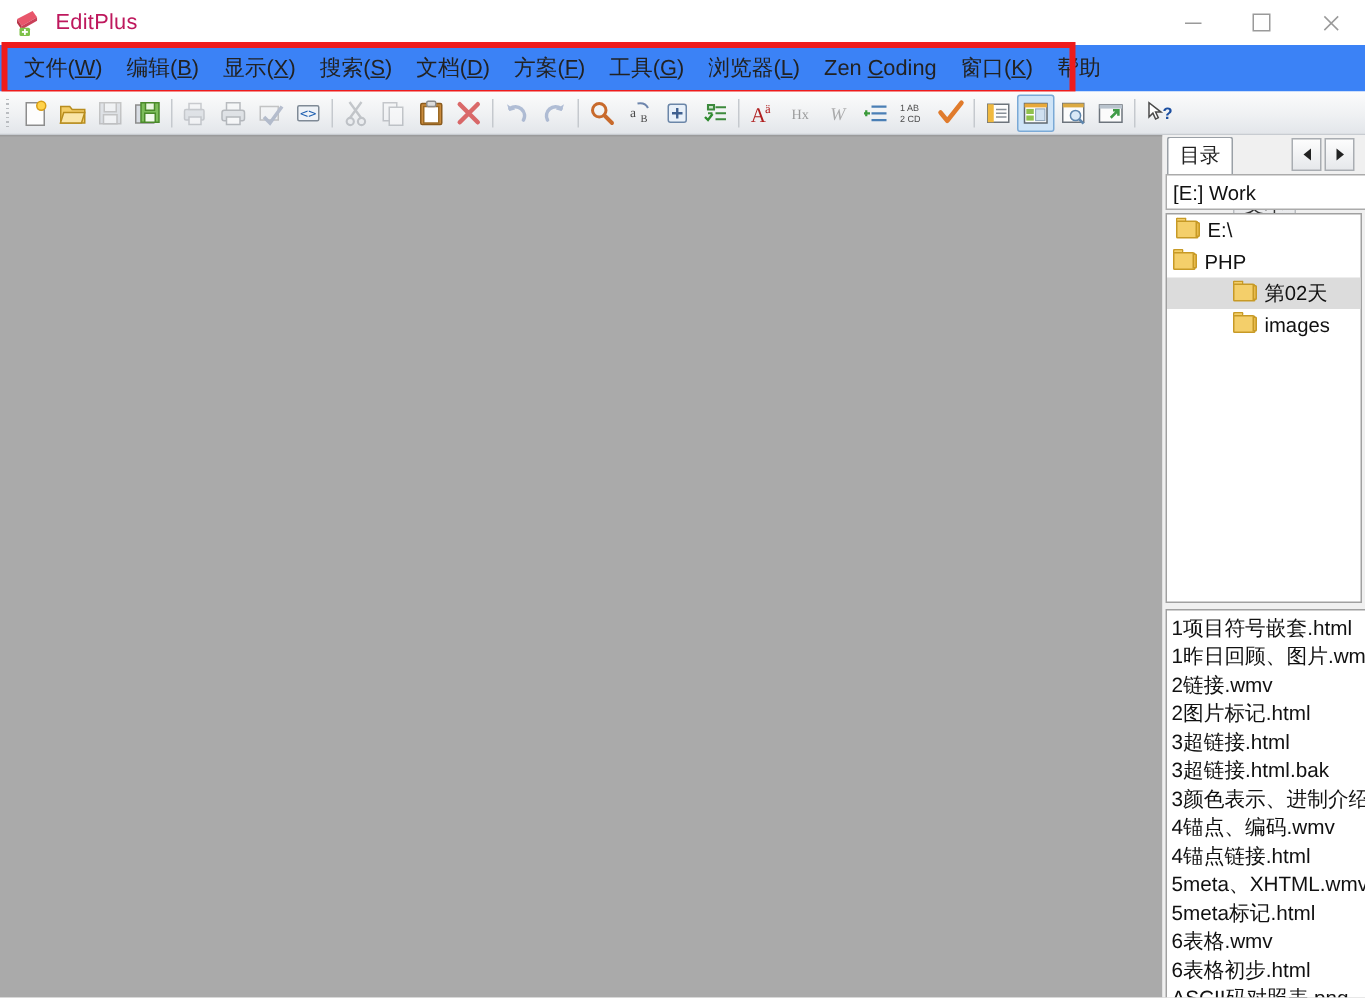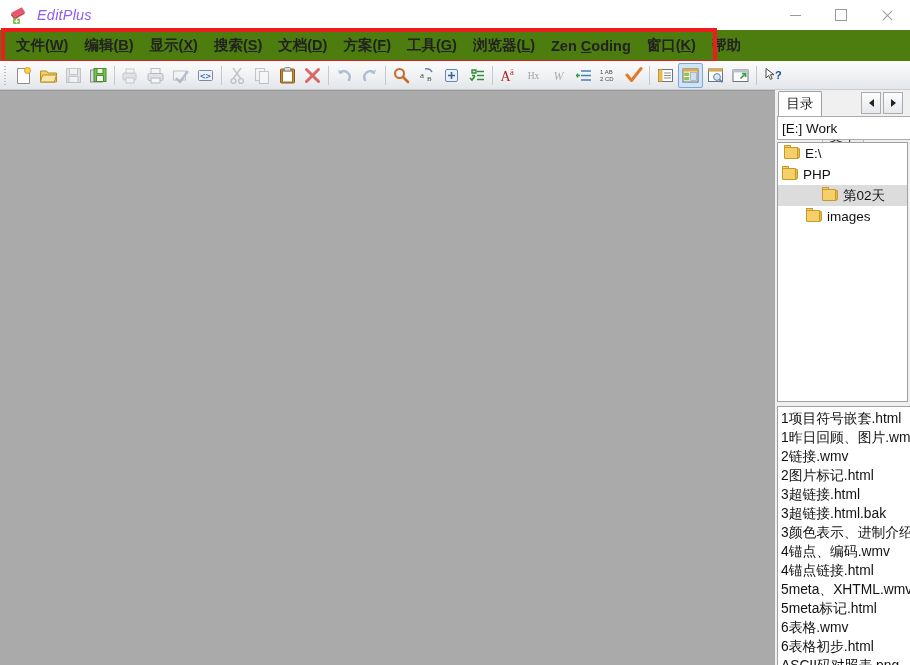--- a/index.html
+++ b/index.html
@@ -11,34 +11,34 @@
   }
   #app{position:relative;width:910px;height:665px;background:#fff;overflow:hidden;}
 
   
   .titlebar{
     position:absolute;left:0;top:0;width:910px;height:30px;
     background:#ffffff;
   }
   .title-left{position:absolute;left:10px;top:0;height:30px;display:flex;align-items:center;gap:8px;}
   .app-icon{width:19px;height:19px;position:relative;display:block;}
-  .title-text{font-size:14.5px;color:#8b5cf6;letter-spacing:.2px;font-style:italic;}
+  .title-text{font-size:14.5px;color:#be185d;letter-spacing:.2px;}
   .win-btns{position:absolute;right:0;top:0;height:30px;display:flex;}
   .win-btn{width:46px;height:30px;display:flex;align-items:center;justify-content:center;}
   .wb-min{width:11px;height:1px;background:#9a9a9a;display:block;}
   .wb-max{width:10px;height:10px;border:1px solid #9a9a9a;display:block;}
   .wb-close{position:relative;width:12px;height:12px;display:block;}
   .wb-close:before,.wb-close:after{content:"";position:absolute;left:0;top:5.5px;width:13px;height:1px;background:#9a9a9a;}
   .wb-close:before{transform:rotate(45deg);}
   .wb-close:after{transform:rotate(-45deg);}
 
   
   .menubar{
     position:absolute;left:0;top:30px;width:910px;height:31px;
-    background:#4d7c0f;display:flex;align-items:center;padding-left:8px;box-sizing:border-box;font-weight:bold;
+    background:#3b82f6;display:flex;align-items:center;padding-left:8px;box-sizing:border-box;
   }
   .menu-item{
     font-size:14.5px;color:#222;padding:3px 8px;white-space:nowrap;cursor:default;
   }
   .menu-item .mn{text-decoration:underline;}
 
   
   .red-box{
     position:absolute;left:1px;top:28px;width:716px;height:36px;
     border:4px solid #ee1c1c;box-sizing:border-box;pointer-events:none;
@@ -417,21 +417,21 @@
           <span>PHP</span>
         </div>
         <div class="tree-row sel" style="padding-left: 44px;">
           <span class="folder">
             <span class="tab2"></span>
             <span class="bk"></span>
             <span class="fr"></span>
           </span>
           <span>第02天</span>
         </div>
-        <div class="tree-row" style="padding-left: 28px;">
+        <div class="tree-row" style="padding-left: 44px;">
           <span class="folder">
             <span class="tab2"></span>
             <span class="bk"></span>
             <span class="fr"></span>
           </span>
           <span>images</span>
         </div>
       </div>
 
     <div class="panel-seam"></div>

